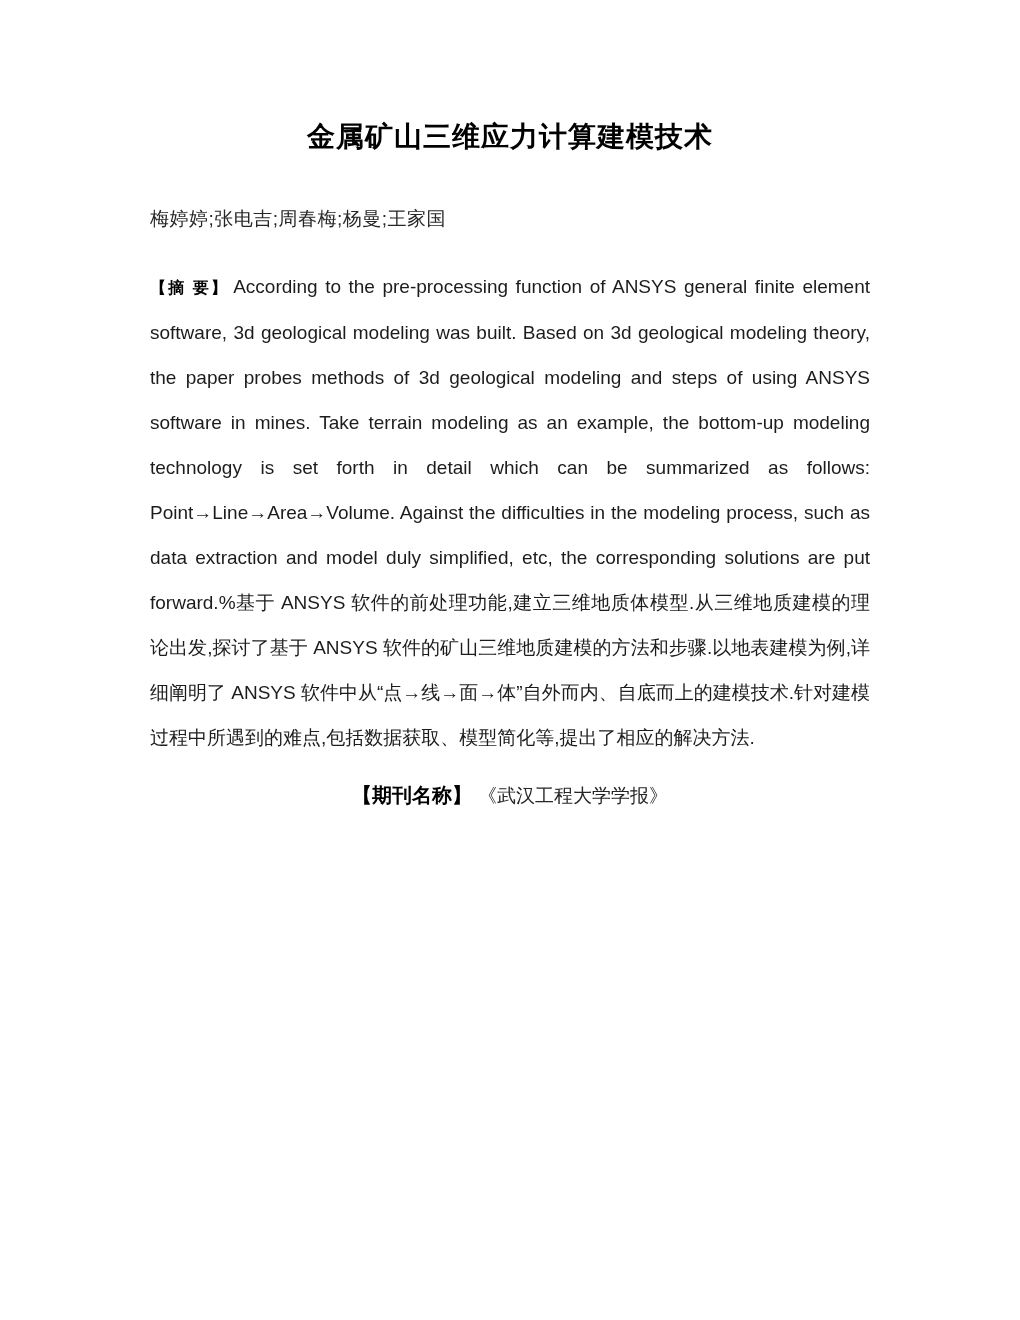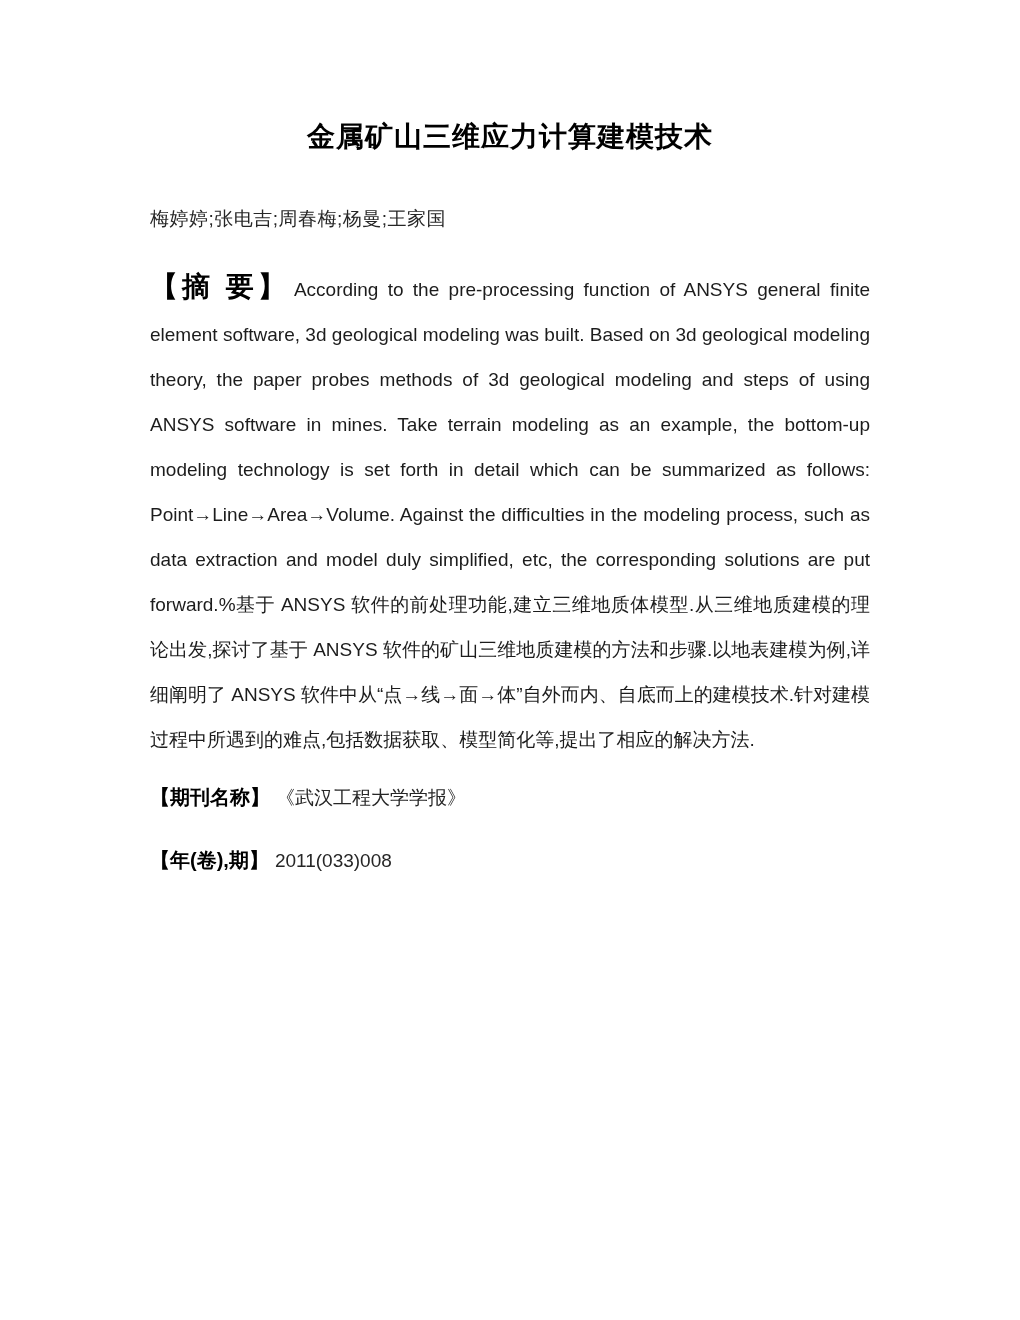--- a/index.html
+++ b/index.html
@@ -33,32 +33,34 @@
   }
   .abstract {
     margin-top: 32px;
     font-size: 19px;
     line-height: 45px;
     text-align: justify;
     color: #1c1c1c;
   }
   .abstract .bracket-label {
     font-weight: 700;
-    font-size: 28px;
+    font-size: 16px;
     color: #000000;
     margin-right: 4px;
+    font-family: Liberation Serif, serif;
   }
   .fields {
     margin-top: 22px;
   }
   .field {
     margin-bottom: 36px;
     font-size: 19px;
     line-height: 26px;
     color: #262626;
+    text-align: center;
   }
   .field .bracket-label {
     font-weight: 700;
     font-size: 20px;
     color: #000000;
     margin-right: 6px;
   }
 </style>
 </head>
 <body>
@@ -72,21 +74,18 @@
   <p class="abstract">
     <span class="bracket-label">【摘 要】</span><span>According to the pre-processing function of ANSYS general finite element software, 3d geological modeling was built. Based on 3d geological modeling theory, the paper probes methods of 3d geological modeling and steps of using ANSYS software in mines. Take terrain modeling as an example, the bottom-up modeling technology is set forth in detail which can be summarized as follows: Point→Line→Area→Volume. Against the difficulties in the modeling process, such as data extraction and model duly simplified, etc, the corresponding solutions are put forward.%基于 ANSYS 软件的前处理功能,建立三维地质体模型.从三维地质建模的理论出发,探讨了基于 ANSYS 软件的矿山三维地质建模的方法和步骤.以地表建模为例,详细阐明了 ANSYS 软件中从“点→线→面→体”自外而内、自底而上的建模技术.针对建模过程中所遇到的难点,包括数据获取、模型简化等,提出了相应的解决方法.</span>
   </p>
 
   <div class="fields">
 
     <div class="field">
       <span class="bracket-label">【期刊名称】</span><span>《武汉工程大学学报》</span>
     </div>
 
-    <div class="field">
-      <span class="bracket-label">【年(卷),期】</span><span>2011(033)008</span>
-    </div>
 
 
 
 
   </div>
 </div>
 
 </body></html>

